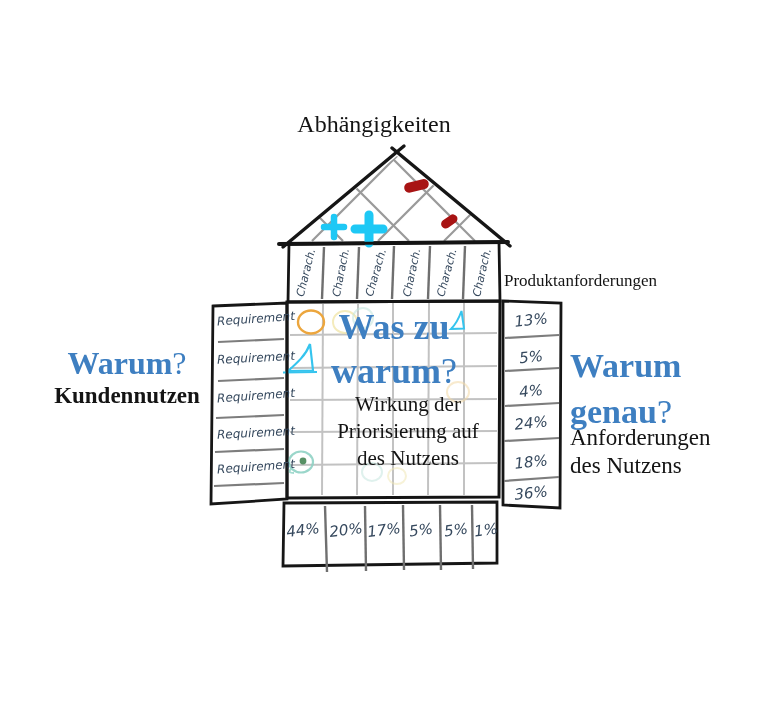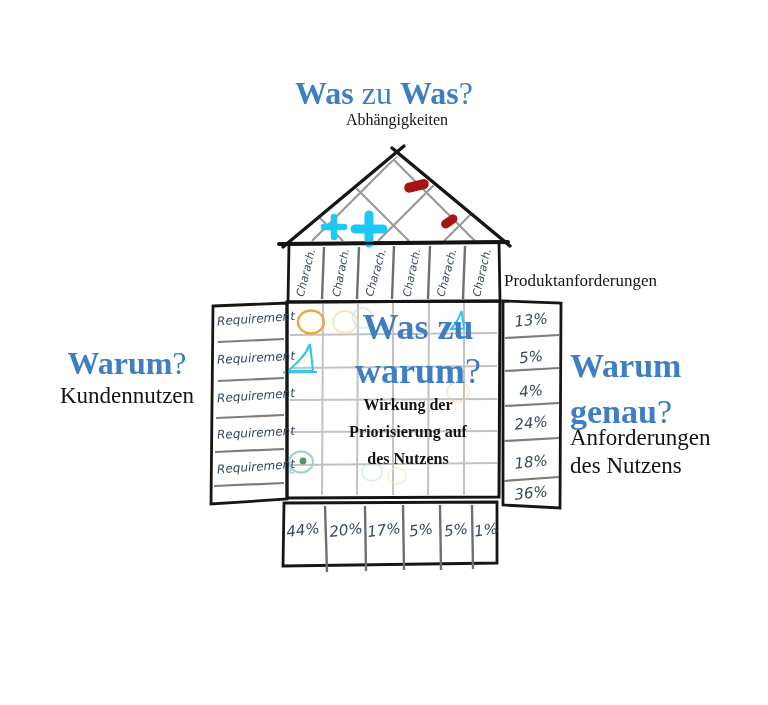--- a/index.html
+++ b/index.html
@@ -7,29 +7,29 @@
        font-family:"Liberation Serif", serif;}
   .abs{position:absolute;}
   svg{position:absolute;left:0;top:0;}
   .blue{color:#3e7fc1;}
   .bold{font-weight:bold;}
   .rg{font-weight:normal;}
   .blk{color:#141414;}
   .ctr{text-align:center;}
   .hand{font-family:"DejaVu Sans", sans-serif;font-style:italic;color:#36495e;}
   .t-top{left:114px;width:540px;top:76px;font-size:32px;line-height:34px;}
-  .s-top{left:127px;width:540px;top:111px;font-size:16px;text-align:center;}
+  .s-top{left:104px;width:540px;top:111px;font-size:24px;text-align:center;}
   .t-what{left:504px;top:233px;font-size:35px;line-height:36px;}
   .s-what{left:504px;top:271px;font-size:17px;}
   .t-why{left:36px;width:182px;top:346px;font-size:32px;line-height:34px;}
-  .s-why{left:36px;width:182px;top:383px;font-size:23px;}
+  .s-why{left:36px;width:182px;top:383px;font-size:23px;font-weight:bold;}
   .t-whyx{left:570px;width:180px;top:343px;font-size:34px;line-height:46px;}
   .s-whyx{left:570px;width:180px;top:424px;font-size:23px;line-height:28px;}
-  .t-center{left:288px;width:212px;top:305px;font-size:36px;line-height:44px;padding-left:24px;}
-  .d-center{left:288px;width:240px;top:391px;font-size:16px;line-height:27px;font-weight:bold;}
+  .t-center{left:288px;width:212px;top:305px;font-size:36px;line-height:44px;}
+  .d-center{left:288px;width:240px;top:391px;font-size:21px;line-height:27px;}
   .t-whatx{left:184px;width:412px;top:563px;font-size:35px;line-height:36px;}
   .s-whatx{left:184px;width:412px;top:599px;font-size:23px;}
   .charach{width:56px;height:13px;line-height:13px;font-size:11px;text-align:center;
            transform:rotate(-76deg);top:266px;}
   .req{width:70px;font-size:12px;line-height:14px;left:217px;}
   .pval{left:505px;width:52px;text-align:center;font-size:15px;transform:rotate(-6deg);}
   .bval{width:44px;text-align:center;font-size:15px;top:521px;transform:rotate(-7deg);}
 </style>
 </head>
 <body>
@@ -127,23 +127,20 @@
     <path d="M284,503 L497,502 L497,563 L283,566 Z" fill="none" stroke="#161616" stroke-width="2.8"></path>
     <g stroke="#6f6f6f" stroke-width="2.4">
       <line x1="325" y1="506" x2="327" y2="572"></line>
       <line x1="365" y1="506" x2="366" y2="571"></line>
       <line x1="403" y1="505" x2="404" y2="570"></line>
       <line x1="440" y1="505" x2="441" y2="570"></line>
       <line x1="472" y1="505" x2="473" y2="569"></line>
     </g>
   </svg>
 
-  <div class="abs ctr t-top">
-    <span class="blue bold">Was</span><span class="blue rg"> zu </span><span class="blue bold">Was</span><span class="blue rg">?</span>
-  </div>
   <div class="abs ctr s-top blk">Abhängigkeiten</div>
 
   <div class="abs s-what blk">Produktanforderungen</div>
 
   <div class="abs ctr t-why">
     <span class="blue bold">Warum</span><span class="blue rg">?</span>
   </div>
   <div class="abs ctr s-why blk">Kundennutzen</div>
 
   <div class="abs t-whyx">

